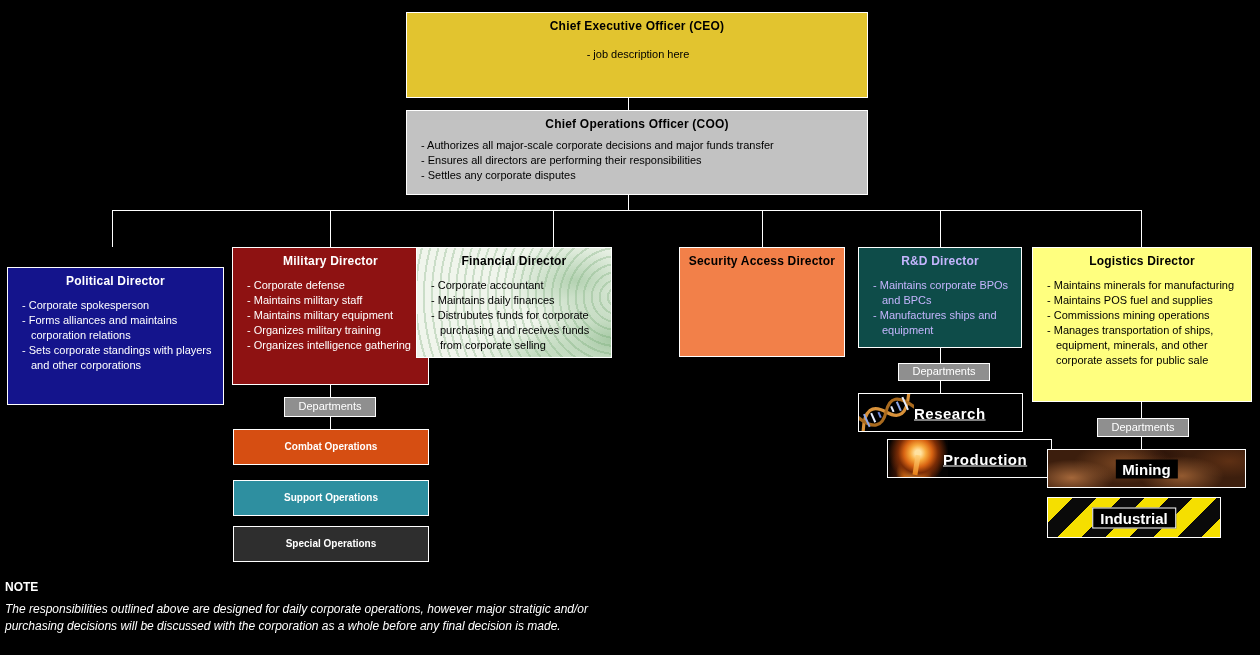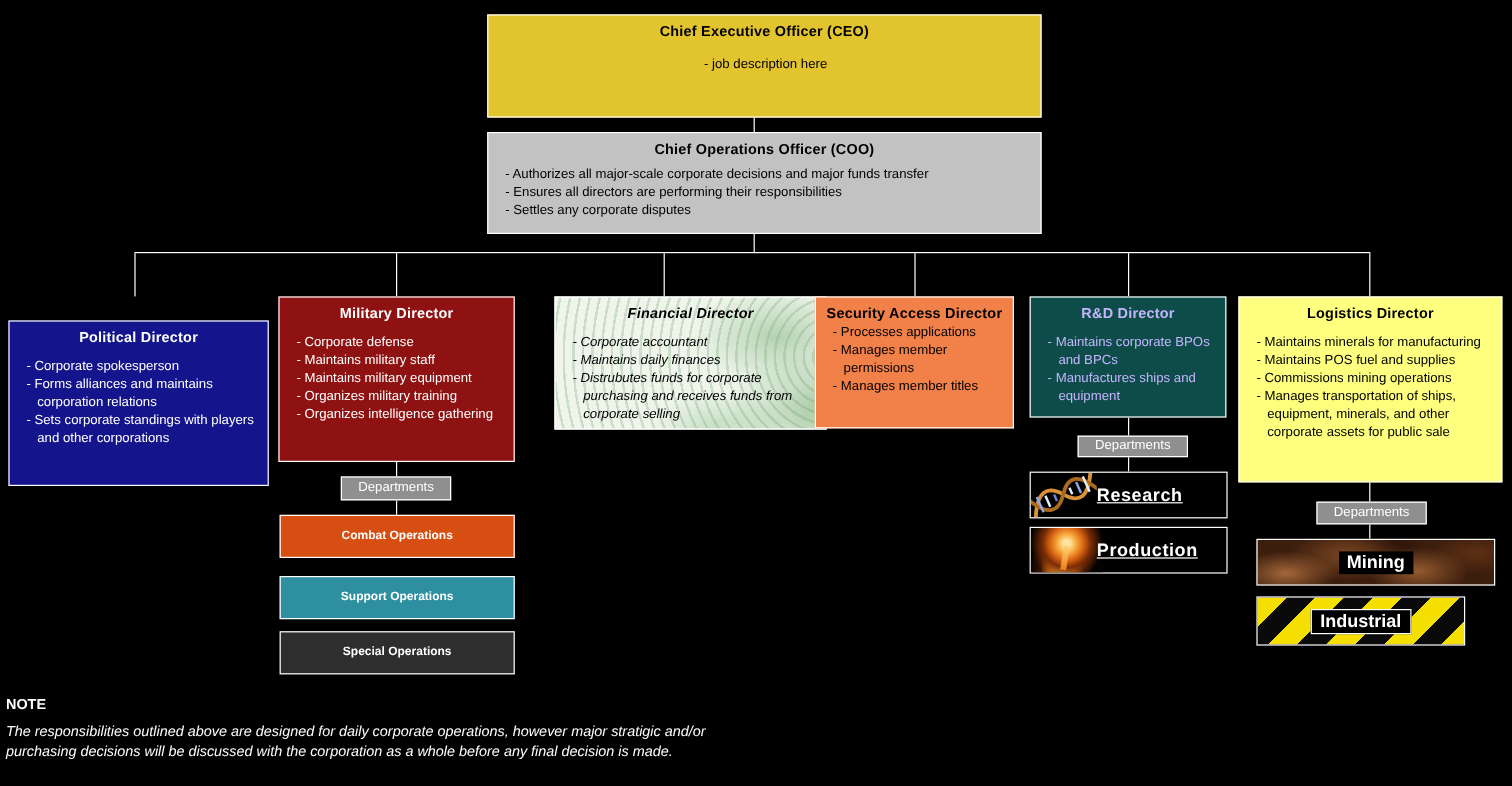--- a/index.html
+++ b/index.html
@@ -14,47 +14,47 @@
   .bl{padding-left:13px;text-indent:-9px;}
   
   .ceo{left:406px;top:12px;width:462px;height:86px;background:#e2c42f;color:#000;}
   .ceo .bullets{margin-top:14px;text-align:center;}
   .ceo .bl{padding-left:0;text-indent:0;}
   .coo{left:406px;top:110px;width:462px;height:85px;background:#c2c2c2;color:#000;}
   .coo .bullets{margin-top:7px;}
   
   .political{left:7px;top:247px;width:217px;height:138px;background:#14148c;color:#fff;margin-top:20px;}
   .military{left:232px;top:247px;width:197px;height:138px;background:#8e1212;color:#fff;}
-  .financial{left:462px;top:247px;width:227px;height:111px;color:#000;
+  .financial{left:416px;top:247px;width:196px;height:111px;color:#000;
     background:
       radial-gradient(ellipse 100px 60px at 82% 30%, rgba(120,175,120,.5), rgba(120,175,120,0) 70%),
       radial-gradient(ellipse 120px 70px at 100% 85%, rgba(105,165,105,.55), rgba(105,165,105,0) 70%),
       radial-gradient(ellipse 80px 45px at 60% 100%, rgba(130,185,130,.4), rgba(130,185,130,0) 70%),
       repeating-radial-gradient(circle at 103% 45%, rgba(90,150,90,.25) 0 2px, rgba(0,0,0,0) 2px 8px),
-      #f0f5ec; font-style: italic;}
+      #f0f5ec;}
   .security{left:679px;top:247px;width:166px;height:110px;background:#f28049;color:#000;}
   .security .bullets{margin-top:2px;}
   .rd{left:858px;top:247px;width:164px;height:101px;background:#0e4c49;color:#c4b5fd;}
   .logistics{left:1032px;top:247px;width:220px;height:155px;background:#ffff7f;color:#000;}
   
   .dept-label{position:absolute;border:1px solid #fff;box-sizing:border-box;background:#8f8f8f;
     color:#fff;font-size:11px;text-align:center;line-height:17px;}
   .dl-mil{left:284px;top:397px;width:92px;height:20px;}
   .dl-rd{left:898px;top:363px;width:92px;height:18px;line-height:15px;}
   .dl-log{left:1097px;top:418px;width:92px;height:19px;line-height:16px;}
   
   .sub{position:absolute;border:1px solid #fff;box-sizing:border-box;color:#fff;
     font-weight:bold;font-size:10px;text-align:center;}
   .combat{left:233px;top:429px;width:196px;height:36px;background:#d64e12;line-height:34px;}
   .support{left:233px;top:480px;width:196px;height:36px;background:#2e8fa0;line-height:34px;}
   .special{left:233px;top:526px;width:196px;height:36px;background:#2e2e2e;line-height:34px;}
   
   .imgbox{position:absolute;border:1px solid #fff;box-sizing:border-box;background:#000;overflow:hidden;}
   .research{left:858px;top:393px;width:165px;height:39px;}
-  .production{left:858px;top:439px;width:165px;height:39px;}
+  .production{left:887px;top:439px;width:165px;height:39px;}
   .mining{left:1047px;top:449px;width:199px;height:39px;
     background:
       radial-gradient(ellipse 60px 26px at 12% 75%, #a4673a, rgba(164,103,58,0) 70%),
       radial-gradient(ellipse 70px 30px at 38% 35%, #7c4722, rgba(124,71,34,0) 70%),
       radial-gradient(ellipse 60px 28px at 68% 70%, #935a30, rgba(147,90,48,0) 70%),
       radial-gradient(ellipse 55px 24px at 92% 30%, #5e3014, rgba(94,48,20,0) 70%),
       radial-gradient(ellipse 46px 16px at 55% 12%, #2a1208, rgba(42,18,8,0) 70%),
       #3c1e0d;}
   .industrial{left:1047px;top:497px;width:174px;height:41px;
     background:repeating-linear-gradient(135deg,#f5df00 0 17px,#0a0a0a 17px 34px);}
@@ -137,25 +137,20 @@
     <div class="title">Financial Director</div>
     <div class="bullets">
       <div class="bl">- Corporate accountant</div>
       <div class="bl">- Maintains daily finances</div>
       <div class="bl">- Distrubutes funds for corporate purchasing and receives funds from corporate selling</div>
     </div>
   </div>
 
   <div class="box security">
     <div class="title">Security Access Director</div>
-    <div class="bullets">
-      <div class="bl">- Processes applications</div>
-      <div class="bl">- Manages member permissions</div>
-      <div class="bl">- Manages member titles</div>
-    </div>
   </div>
 
   <div class="box rd">
     <div class="title">R&amp;D Director</div>
     <div class="bullets">
       <div class="bl">- Maintains corporate BPOs and BPCs</div>
       <div class="bl">- Manufactures ships and equipment</div>
     </div>
   </div>
 

